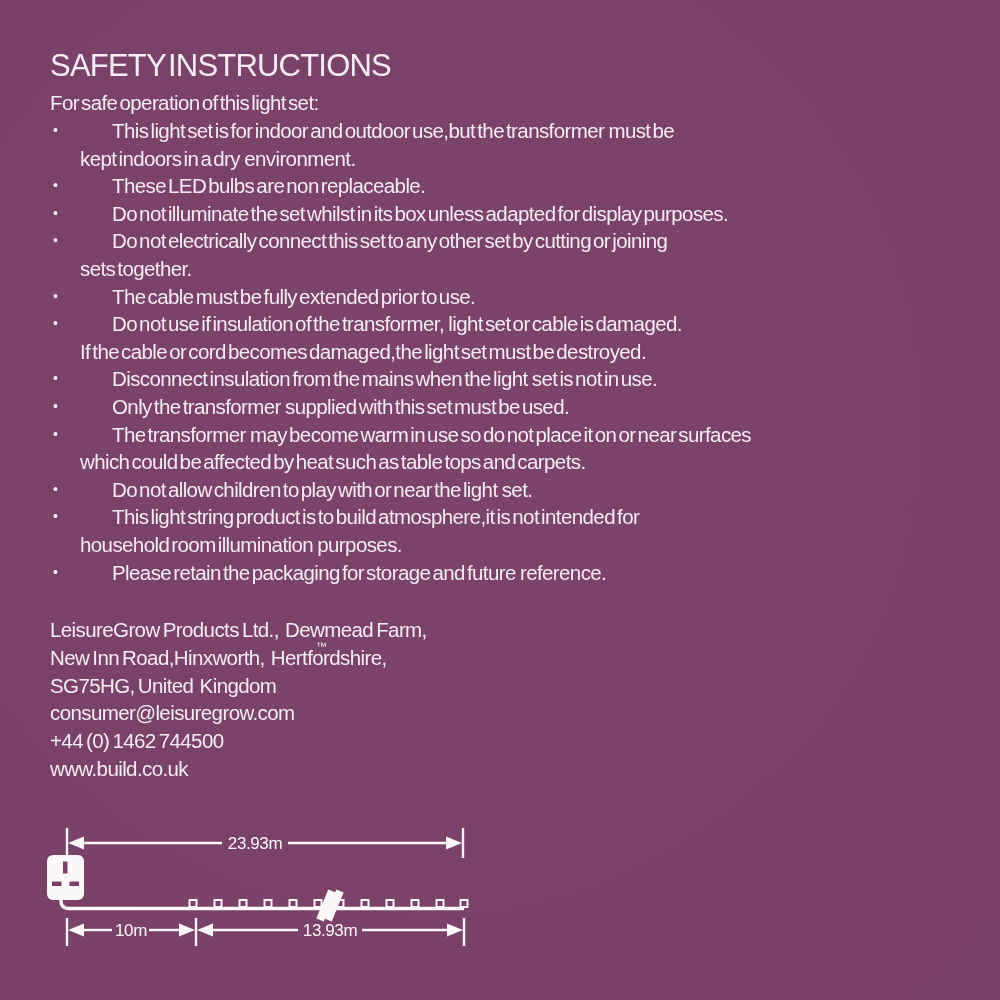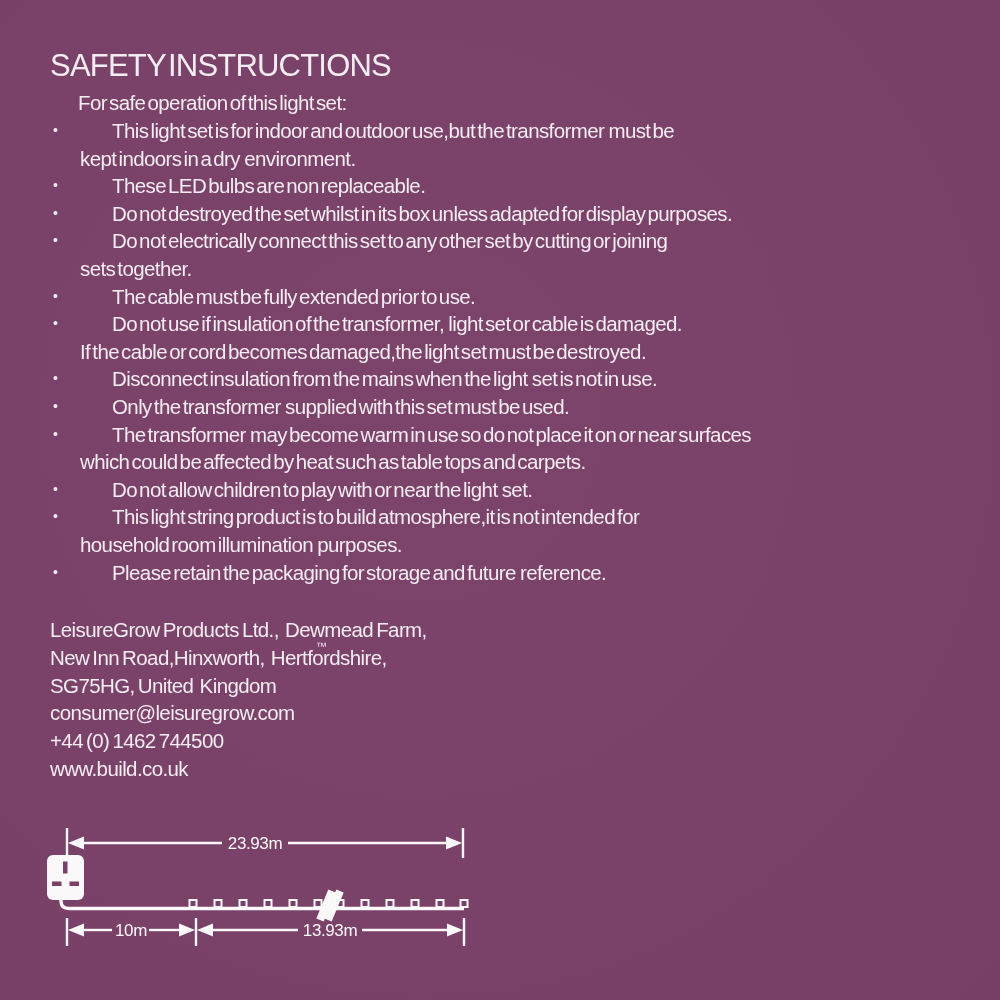--- a/index.html
+++ b/index.html
@@ -11,21 +11,21 @@
     color:var(--fg);
   }
   .page { position:absolute; inset:0; }
   .title {
     position:absolute; left:50px; top:48px; margin:0;
     font-size:31px; font-weight:400; letter-spacing:-0.8px; word-spacing:-5px;
     white-space:pre;
   }
   .intro {
     position:absolute; left:50px; top:91px;
-    font-size:20.5px; letter-spacing:-0.6px; word-spacing:-3px; white-space:pre-wrap;margin-left:28px;
+    font-size:20.5px; letter-spacing:-0.6px; word-spacing:-3px; white-space:pre-wrap;
   }
   ul.bullets {
     position:absolute; left:50px; top:117px; width:790px;
     margin:0; padding:0; list-style:none;
   }
   ul.bullets li {
     position:relative; padding-left:30px;
     font-size:20.5px; line-height:27.6px; letter-spacing:-0.6px; word-spacing:-3px;
   }
   ul.bullets .dot {
@@ -63,21 +63,21 @@
       <span class="dot">•</span>
       <span class="btxt">This light set is for indoor and outdoor use,but the transformer  must be
 kept indoors in a dry  environment.</span>
     </li>
       <li>
       <span class="dot">•</span>
       <span class="btxt">These LED bulbs are non replaceable.</span>
     </li>
       <li>
       <span class="dot">•</span>
-      <span class="btxt">Do not destroyed the set whilst in its box unless adapted for display purposes.</span>
+      <span class="btxt">Do not illuminate the set whilst in its box unless adapted for display purposes.</span>
     </li>
       <li>
       <span class="dot">•</span>
       <span class="btxt">Do not electrically connect this set to any other set by cutting or joining
 sets together.</span>
     </li>
       <li>
       <span class="dot">•</span>
       <span class="btxt">The cable must be fully extended prior to use.</span>
     </li>

